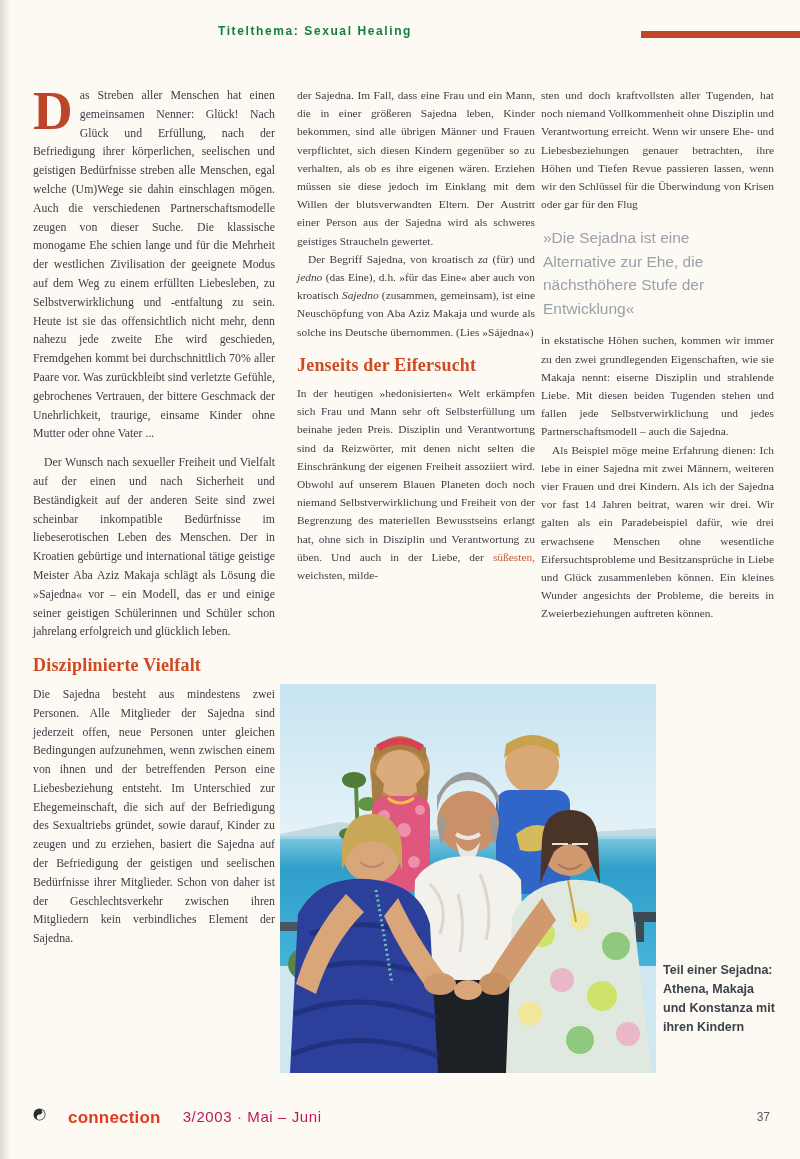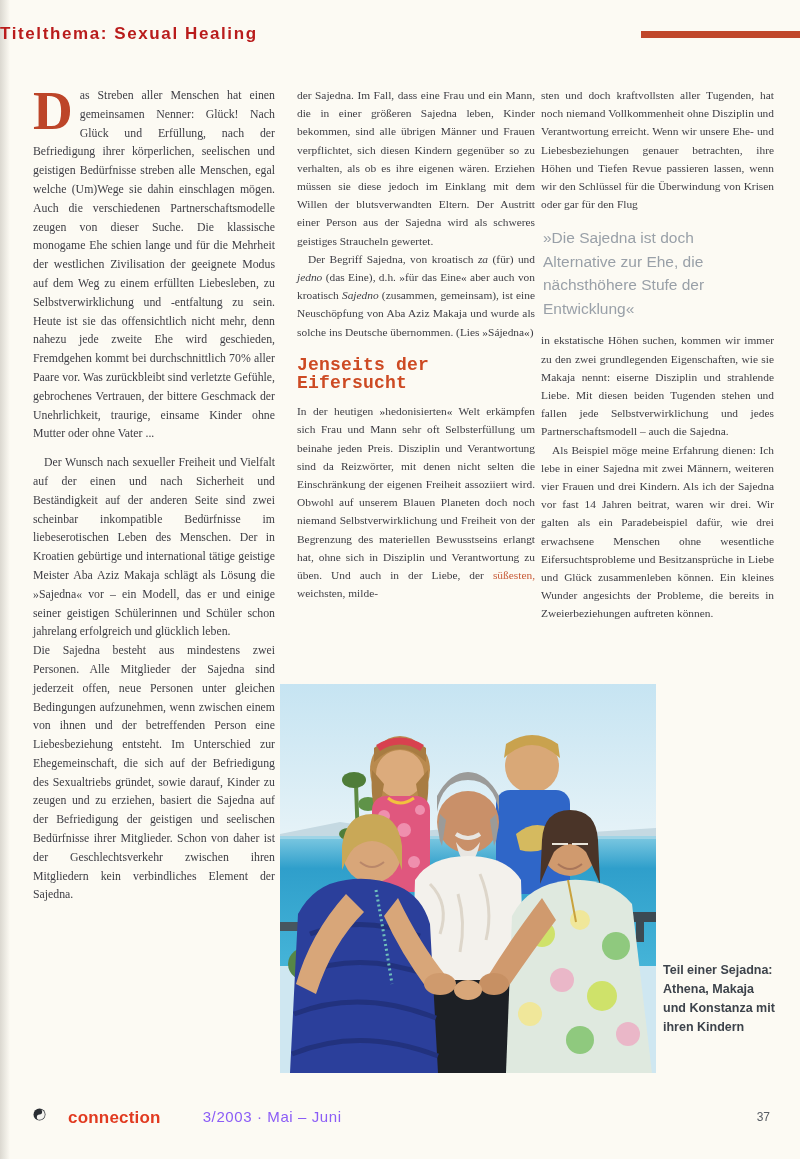--- a/index.html
+++ b/index.html
@@ -4,34 +4,34 @@
 <style>
   html,body{margin:0;padding:0;background:#dedbd4;}
   .page{
     position:relative;width:800px;height:1159px;margin:0 auto;
     background:#fcfaf3;overflow:hidden;
     font-family:"Liberation Serif","DejaVu Serif",serif;color:#3d3d44;
   }
   .scan-edge{position:absolute;left:0;top:0;bottom:0;width:10px;
     background:linear-gradient(90deg,rgba(120,115,105,.25),rgba(120,115,105,0));pointer-events:none;}
   
-  .hdr-title{position:absolute;top:24px;left:0;width:630px;text-align:left;
+  .hdr-title{position:absolute;top:24px;left:0;width:630px;text-align:center;
     font-family:"Liberation Sans","DejaVu Sans",sans-serif;font-weight:bold;
-    font-size:17px;letter-spacing:1.6px;color:#b91c1c;}
+    font-size:12px;letter-spacing:1.6px;color:#15803d;}
   .hdr-rule{position:absolute;left:641px;top:31px;width:159px;height:7px;background:#c0472a;}
   
   .col{position:absolute;top:86px;text-align:justify;hyphens:auto;-webkit-hyphens:auto;}
   .col p{margin:0;}
   #col1{left:33px;width:242px;font-size:11.8px;line-height:18.8px;}
   #col2{left:297px;width:238px;font-size:11.4px;line-height:18.2px;}
   #col3{left:541px;width:233px;font-size:11.4px;line-height:18.2px;}
   .gap{margin-top:10px !important;}
   .ind{text-indent:11px;}
   .subhead{
-    font-family:Liberation Mono, monospace;font-weight:bold;
+    font-family:Liberation Serif, serif;font-weight:bold;
     font-size:18px;color:#cd4a23;margin:15px 0 10px 0;text-align:left;letter-spacing:.2px;}
   .dropcap{
     float:left;font-size:55px;line-height:44px;font-weight:bold;color:#bd4529;
     margin:3px 7px 0 0;font-family:"Liberation Serif","DejaVu Serif",serif;}
   .it{font-style:italic;font-family:Liberation Serif, serif;}
   .red{color:#c75b38;}
   .pullquote{
     font-family:"Liberation Sans","DejaVu Sans",sans-serif;color:#99a0a8;
     font-size:15.5px;line-height:23.5px;text-align:left;hyphens:none;
     margin:13px 0 11px 2px;width:220px;}
@@ -42,48 +42,49 @@
   .caption{
     position:absolute;left:663px;top:961px;width:112px;
     font-family:"Liberation Sans","DejaVu Sans",sans-serif;font-weight:bold;
     font-size:12.5px;line-height:19px;color:#3d434b;z-index:6;}
   
   .footer{position:absolute;left:33px;top:1108px;width:739px;height:26px;
     font-family:"Liberation Sans","DejaVu Sans",sans-serif;}
   .footer-left{position:absolute;left:0;top:0;display:flex;align-items:flex-start;gap:22px;}
   .logo-mark{width:13px;height:13px;display:inline-block;}
   .mag-name{color:#e13a20;font-weight:bold;font-size:17px;letter-spacing:.2px;}
-  .issue{color:#8b5cf6;font-size:15px;letter-spacing:.6px;margin-left:20px;}
+  .issue{color:#be185d;font-size:15px;letter-spacing:.6px;margin-left:0;}
   .pagenum{position:absolute;right:2px;top:2px;color:#575c63;font-size:12px;}
 </style>
 </head>
 <body>
 
 <div class="page">
   <div class="scan-edge"></div>
 
   <div class="hdr-title">Titelthema: Sexual Healing</div>
   <div class="hdr-rule"></div>
 
   <div class="col" id="col1">
     <p><span class="dropcap">D</span><span>as Streben aller Menschen hat einen gemeinsamen Nenner: Glück! Nach Glück und Erfüllung, nach der Befriedigung ihrer körperlichen, seelischen und geistigen Bedürfnisse streben alle Menschen, egal welche (Um)Wege sie dahin einschlagen mögen. Auch die verschiedenen Partnerschaftsmodelle zeugen von dieser Suche. Die klassische monogame Ehe schien lange und für die Mehrheit der westlichen Zivilisation der geeignete Modus auf dem Weg zu einem erfüllten Liebesleben, zu Selbstverwirklichung und -entfaltung zu sein. Heute ist sie das offensichtlich nicht mehr, denn nahezu jede zweite Ehe wird geschieden, Fremdgehen kommt bei durchschnittlich 70% aller Paare vor. Was zurückbleibt sind verletzte Gefühle, gebrochenes Vertrauen, der bittere Geschmack der Unehrlichkeit, traurige, einsame Kinder ohne Mutter oder ohne Vater ...</span></p>
     <p class="gap ind">Der Wunsch nach sexueller Freiheit und Vielfalt auf der einen und nach Sicherheit und Beständigkeit auf der anderen Seite sind zwei scheinbar inkompatible Bedürfnisse im liebeserotischen Leben des Menschen. Der in Kroatien gebürtige und international tätige geistige Meister Aba Aziz Makaja schlägt als Lösung die »Sajedna« vor – ein Modell, das er und einige seiner geistigen Schülerinnen und Schüler schon jahrelang erfolgreich und glücklich leben.</p>
+    <h2 class="subhead">Disziplinierte Vielfalt</h2>
     <p>Die Sajedna besteht aus mindestens zwei Personen. Alle Mitglieder der Sajedna sind jederzeit offen, neue Personen unter gleichen Bedingungen aufzunehmen, wenn zwischen einem von ihnen und der betreffenden Person eine Liebesbeziehung entsteht. Im Unterschied zur Ehegemeinschaft, die sich auf der Befriedigung des Sexualtriebs gründet, sowie darauf, Kinder zu zeugen und zu erziehen, basiert die Sajedna auf der Befriedigung der geistigen und seelischen Bedürfnisse ihrer Mitglieder. Schon von daher ist der Geschlechtsverkehr zwischen ihren Mitgliedern kein verbindliches Element der Sajedna.</p>
   </div>
 
   <div class="col" id="col2">
     <p>der Sajedna. Im Fall, dass eine Frau und ein Mann, die in einer größeren Sajedna leben, Kinder bekommen, sind alle übrigen Männer und Frauen verpflichtet, sich diesen Kindern gegenüber so zu verhalten, als ob es ihre eigenen wären. Erziehen müssen sie diese jedoch im Einklang mit dem Willen der blutsverwandten Eltern. Der Austritt einer Person aus der Sajedna wird als schweres geistiges Straucheln gewertet.</p>
     <p class="ind"><span>Der Begriff Sajedna, von kroatisch </span><span class="it">za</span><span> (für) und </span><span class="it">jedno</span><span> (das Eine), d.h. »für das Eine« aber auch von kroatisch </span><span class="it">Sajedno</span><span> (zusammen, gemeinsam), ist eine Neuschöpfung von Aba Aziz Makaja und wurde als solche ins Deutsche übernommen. (Lies »Sájedna«)</span></p>
     <h2 class="subhead">Jenseits der Eifersucht</h2>
     <p><span>In der heutigen »hedonisierten« Welt erkämpfen sich Frau und Mann sehr oft Selbsterfüllung um beinahe jeden Preis. Disziplin und Verantwortung sind da Reizwörter, mit denen nicht selten die Einschränkung der eigenen Freiheit assoziiert wird. Obwohl auf unserem Blauen Planeten doch noch niemand Selbstverwirklichung und Freiheit von der Begrenzung des materiellen Bewusstseins erlangt hat, ohne sich in Disziplin und Verantwortung zu üben. Und auch in der Liebe, der </span><span class="red">süßesten,</span><span> weichsten, milde-</span></p>
   </div>
 
   <div class="col" id="col3">
     <p>sten und doch kraftvollsten aller Tugenden, hat noch niemand Vollkommenheit ohne Disziplin und Verantwortung erreicht. Wenn wir unsere Ehe- und Liebesbeziehungen genauer betrachten, ihre Höhen und Tiefen Revue passieren lassen, wenn wir den Schlüssel für die Überwindung von Krisen oder gar für den Flug</p>
-    <div class="pullquote">»Die Sajedna ist doch Alternative zur Ehe, die nächsthöhere Stufe der Entwicklung«</div>
+    <div class="pullquote">»Die Sejadna ist eine Alternative zur Ehe, die nächsthöhere Stufe der Entwicklung«</div>
     <p>in ekstatische Höhen suchen, kommen wir immer zu den zwei grundlegenden Eigenschaften, wie sie Makaja nennt: eiserne Disziplin und strahlende Liebe. Mit diesen beiden Tugenden stehen und fallen jede Selbstverwirklichung und jedes Partnerschaftsmodell – auch die Sajedna.</p>
     <p class="ind">Als Beispiel möge meine Erfahrung dienen: Ich lebe in einer Sajedna mit zwei Männern, weiteren vier Frauen und drei Kindern. Als ich der Sajedna vor fast 14 Jahren beitrat, waren wir drei. Wir galten als ein Paradebeispiel dafür, wie drei erwachsene Menschen ohne wesentliche Eifersuchtsprobleme und Besitzansprüche in Liebe und Glück zusammenleben können. Ein kleines Wunder angesichts der Probleme, die bereits in Zweierbeziehungen auftreten können.</p>
   </div>
 
   <div class="photo">
     <svg width="376" height="389" viewBox="0 0 376 389" xmlns="http://www.w3.org/2000/svg">
       <defs>
         <linearGradient id="sky" x1="0" y1="0" x2="0" y2="1">
           <stop offset="0" stop-color="#c6e4f2"></stop>
             <stop offset="1" stop-color="#e9f4f8"></stop>

